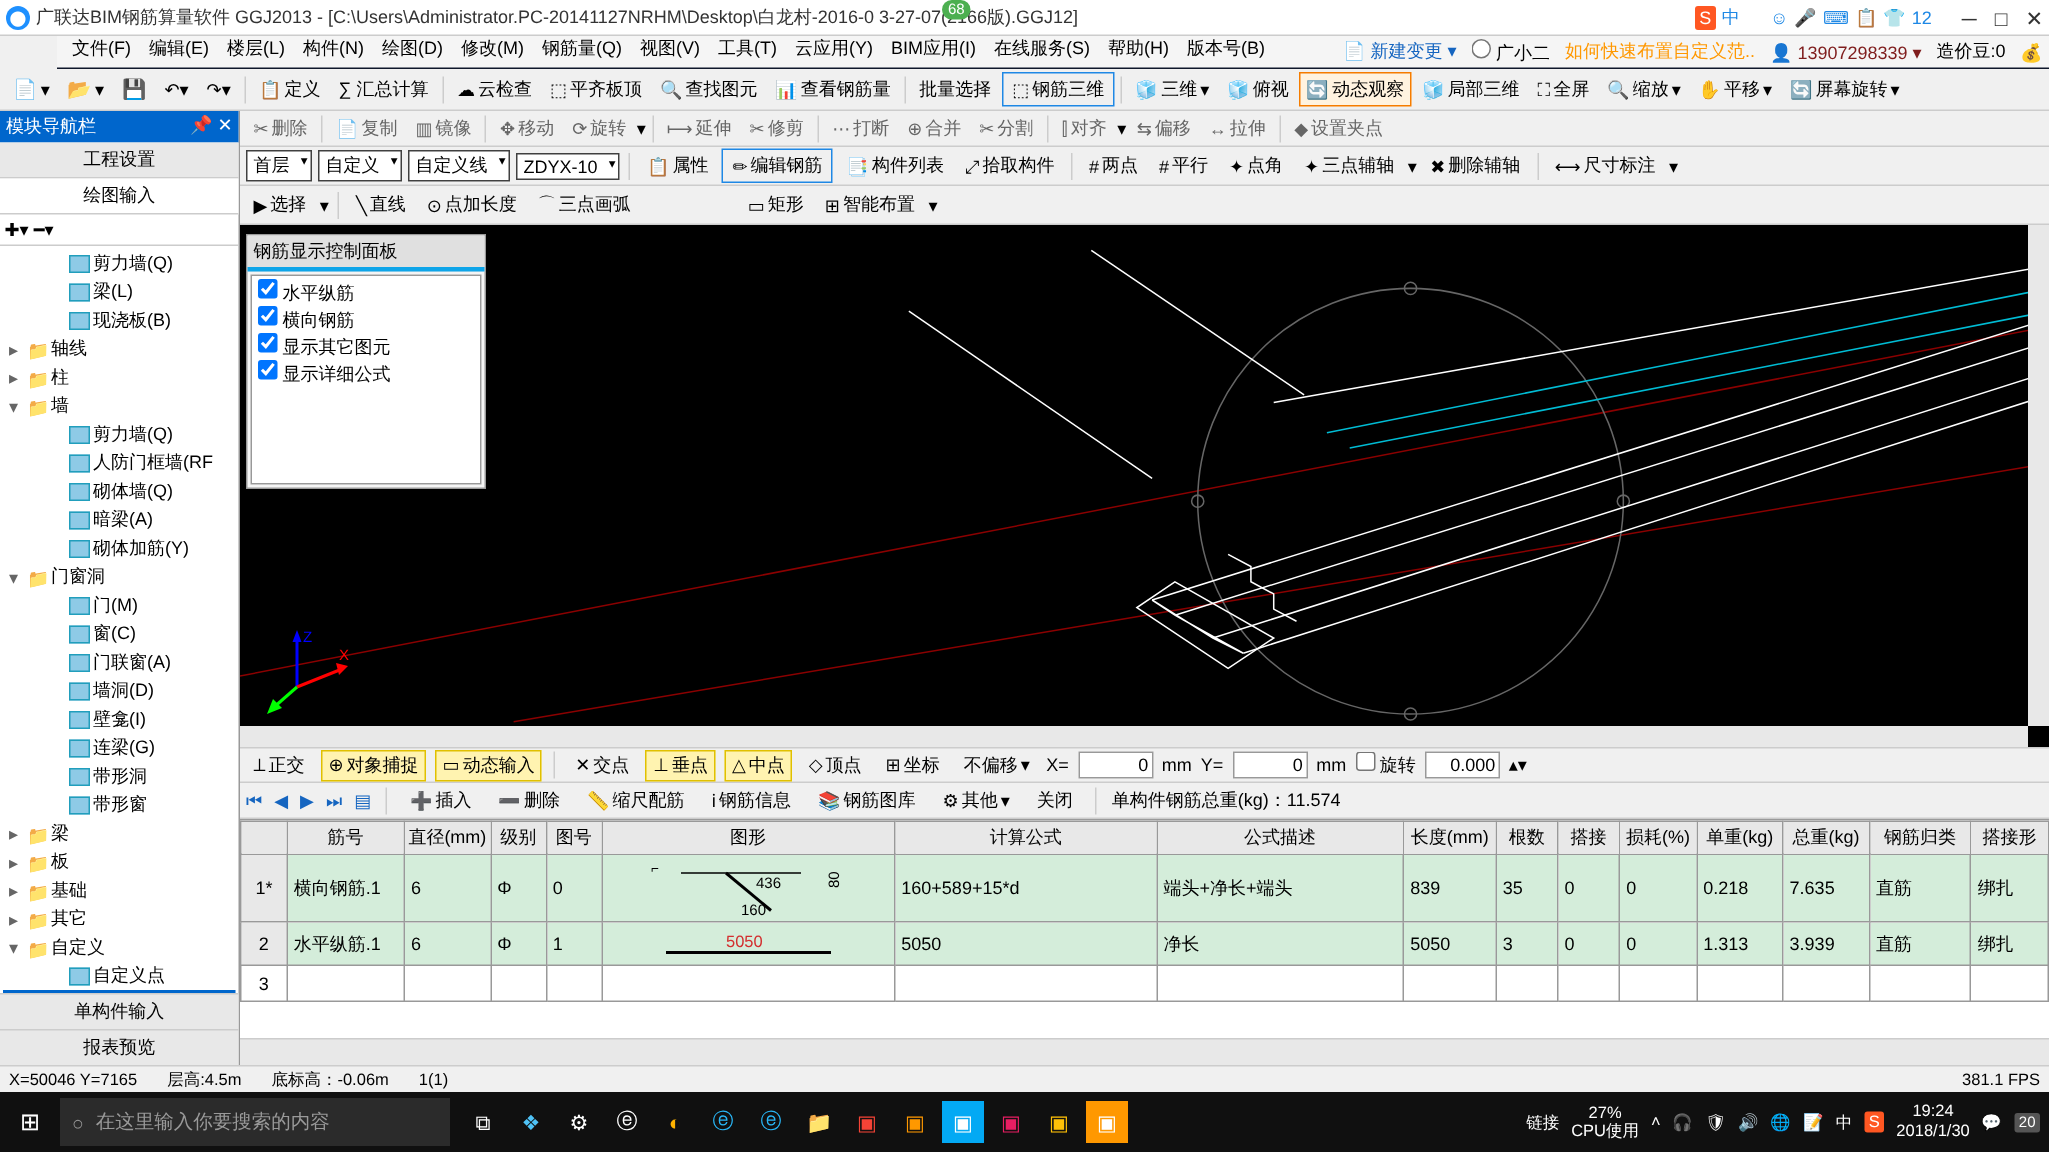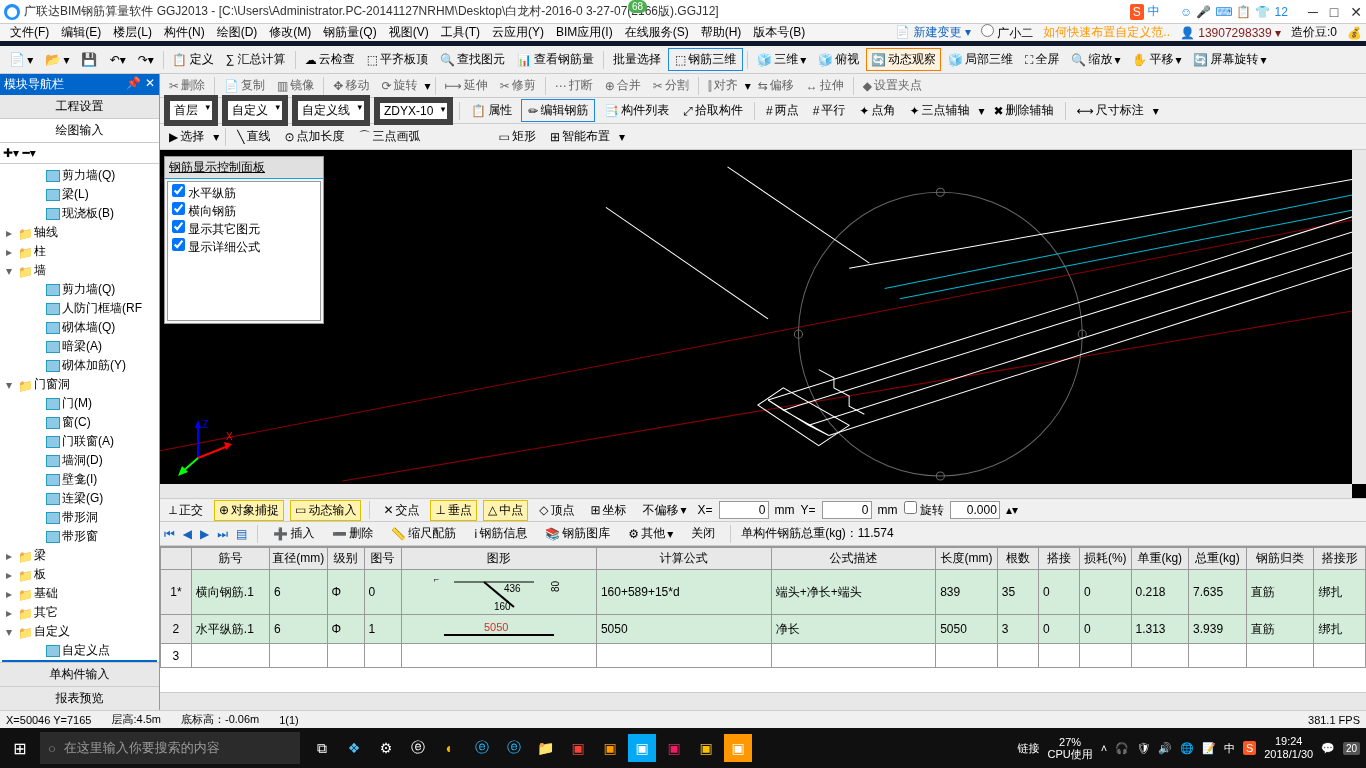--- a/index.html
+++ b/index.html
@@ -5,58 +5,58 @@
 * { margin: 0; padding: 0; box-sizing: border-box; font-family: "Microsoft YaHei", SimSun, sans-serif; }
 body { width: 1366px; height: 768px; overflow: hidden; background: #f0f0f0; font-size: 12px; position: relative; }
 .titlebar { height: 24px; background: #fff; display: flex; align-items: center; padding: 0 4px; border-bottom: 1px solid #ccc; }
 .titlebar .app-icon { width: 16px; height: 16px; background: #1e90ff; border-radius: 50%; margin-right: 4px; display: inline-flex; align-items: center; justify-content: center; color: #fff; font-size: 10px; }
 .titlebar .title { flex: 1; font-size: 12px; color: #333; white-space: nowrap; overflow: hidden; }
 .titlebar .badge-68 { position: absolute; left: 616px; top: 0; background: #4caf50; color: #fff; font-size: 10px; padding: 1px 4px; border-radius: 8px; margin-left: 12px; }
 .titlebar .right-icons { display: flex; align-items: center; gap: 4px; color: #1e88e5; }
 .titlebar .right-icons span { font-size: 12px; }
 .titlebar .win-btns { display: flex; gap: 12px; margin-left: 20px; font-size: 14px; color: #333; }
 
-.menubar { height: 22px; background: #f5f5f5; display: flex; align-items: center; padding: 0 4px; border-bottom: 5px solid #0f172a; position: relative; }
+.menubar { height: 22px; background: #f5f5f5; display: flex; padding: 0 4px; border-bottom: 1px solid #0f172a; position: relative; margin-left: 38px; }
 .menubar .menu-item { padding: 0 6px; cursor: pointer; font-size: 12px; }
 .menubar .right-area { margin-left: auto; display: flex; align-items: center; gap: 10px; }
 .menubar .xinjian { color: #1565c0; }
 .menubar .link-text { color: #ff9800; }
 
 .toolbar1 { height: 28px; background: #f0f0f0; display: flex; align-items: center; padding: 0 4px; border-bottom: 1px solid #ccc; gap: 2px; }
 .tb-btn { display: inline-flex; align-items: center; gap: 2px; padding: 2px 4px; font-size: 12px; cursor: pointer; border: 1px solid transparent; }
 .tb-btn.boxed { border: 1px solid #1e88e5; padding: 2px 6px; }
 .tb-btn.active { border: 1px solid #f57c00; background: #fff3e0; }
 .tb-sep { width: 1px; height: 18px; background: #ccc; margin: 0 2px; }
 
 .toolbar2 { height: 24px; background: #f0f0f0; display: flex; align-items: center; padding: 0 4px; border-bottom: 1px solid #ccc; gap: 2px; }
 .toolbar2 .tb-btn { color: #666; font-size: 12px; }
 
 .toolbar3 { height: 26px; background: #f0f0f0; display: flex; align-items: center; padding: 0 4px; border-bottom: 1px solid #ccc; gap: 4px; }
-.toolbar3 .dropdown { border: 6px solid #404040; background: #fff; padding: 1px 14px 1px 4px; font-size: 12px; position: relative; }
+.toolbar3 .dropdown { border: 1px solid #404040; background: #fff; padding: 1px 14px 1px 4px; font-size: 12px; position: relative; }
 .toolbar3 .dropdown::after { content: "▾"; position: absolute; right: 2px; font-size: 9px; }
 
 .toolbar4 { height: 26px; background: #f0f0f0; display: flex; align-items: center; padding: 0 4px; border-bottom: 1px solid #ccc; gap: 4px; }
 
 .sidebar { width: 160px; border-right: 1px solid #999; background: #fff; display: flex; flex-direction: column; }
 .sidebar-title { background: #0066cc; color: #fff; padding: 2px 4px; font-size: 12px; display: flex; justify-content: space-between; }
 .sidebar-tab { background: #e8e8e8; padding: 3px; text-align: center; border-bottom: 1px solid #ccc; font-size: 12px; cursor: pointer; font-family: Liberation Mono, monospace; }
 .sidebar-tab.active { background: #fff; }
 .sidebar-tools { padding: 3px; border-bottom: 1px solid #ccc; }
 .tree { flex: 1; overflow: auto; font-size: 12px; padding: 2px; }
 .tree-item { padding: 1px 2px 1px 4px; white-space: nowrap; cursor: pointer; display: flex; align-items: center; gap: 2px; }
 .tree-item .expand { width: 10px; display: inline-block; color: #666; }
 .tree-item .folder-icon { width: 14px; height: 12px; display: inline-block; }
 .tree-item .node-icon { width: 14px; height: 12px; display: inline-block; background: #8ecae6; border: 1px solid #219ebc; }
 .tree-item.l1 { padding-left: 4px; }
 .tree-item.l3 { padding-left: 32px; }
 .tree-item.selected { background: #0066cc; color: #fff; }
 .sidebar-bottom-tab { background: #e8e8e8; padding: 3px; text-align: center; border-top: 1px solid #ccc; font-size: 12px; cursor: pointer; }
 .viewport { flex: 1; position: relative; background: #000; overflow: hidden; }
 .control-panel { position: absolute; left: 4px; top: 6px; width: 160px; background: #f5f5f5; border: 1px solid #999; z-index: 10; }
-.control-panel .cp-title { background: #e0e0e0; padding: 2px 4px; font-size: 12px; border-bottom: 1px solid #0ea5e9; text-decoration: underline; }
+.control-panel .cp-title { background: #e0e0e0; padding: 2px 4px; font-size: 12px; border-bottom: 3px solid #0ea5e9; }
 .control-panel .cp-body { background: #fff; padding: 2px; min-height: 140px; border: 1px solid #999; margin: 2px; }
 .control-panel label { display: block; font-size: 12px; padding: 0 2px; }
 .axis-gizmo { position: absolute; left: 18px; bottom: 20px; width: 60px; height: 60px; }
 .scrollbar-v { position: absolute; right: 0; top: 0; bottom: 14px; width: 14px; background: #e8e8e8; }
 .scrollbar-h { position: absolute; left: 0; right: 14px; bottom: 0; height: 14px; background: #e8e8e8; }
 
 .snap-bar { height: 24px; background: #f0f0f0; border-top: 1px solid #ccc; border-bottom: 1px solid #ccc; display: flex; align-items: center; padding: 0 4px; gap: 6px; font-size: 12px; }
 .snap-bar .sb-btn { padding: 1px 4px; border: 1px solid transparent; cursor: pointer; display: inline-flex; gap: 2px; align-items: center; }
 .snap-bar .sb-btn.highlighted { background: #fff3b0; border: 1px solid #e0c000; }
 .snap-bar input[type=text] { width: 50px; border: 1px solid #999; text-align: right; padding: 1px 2px; font-size: 12px; }

